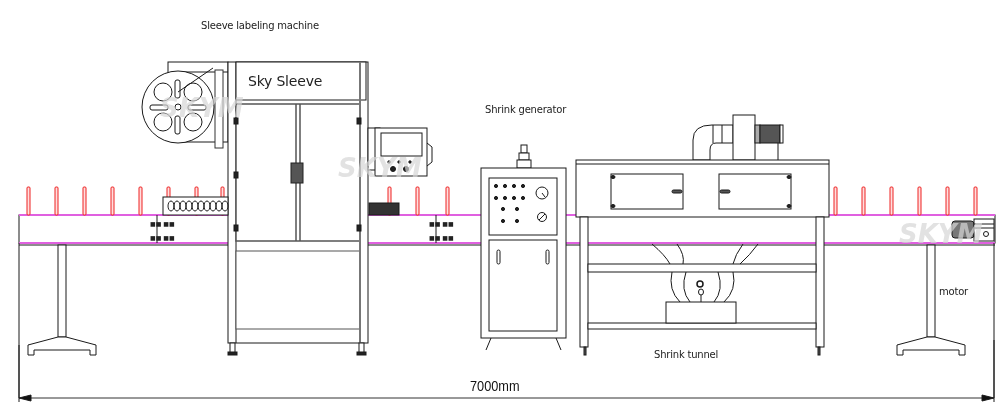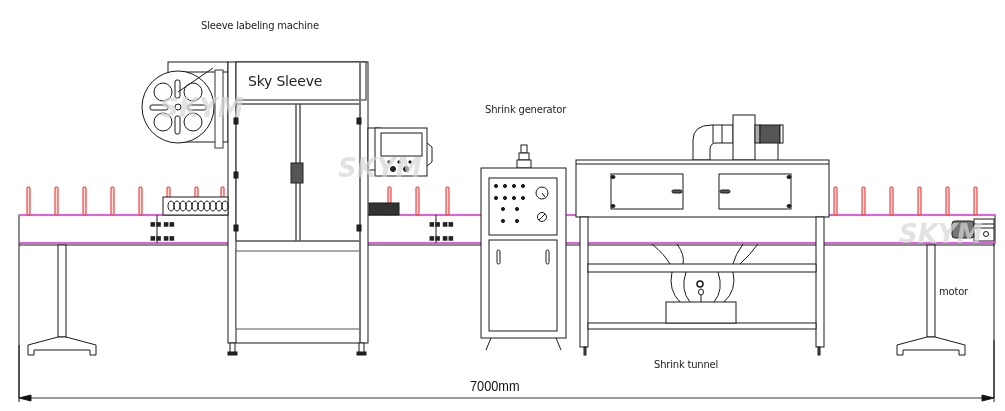--- a/index.html
+++ b/index.html
@@ -217,15 +217,15 @@
   <g fill="#d6d6d6" opacity="0.7" font-family="DejaVu Sans, sans-serif" font-weight="bold" font-style="italic" font-size="26">
     <text x="160" y="117">SKYM</text>
     <text x="338" y="177">SKYM</text>
     <text x="899" y="243">SKYM</text>
   </g>
 </svg>
 
 <div class="lbl" style="left:201px; top:20px;">Sleeve labeling machine</div>
 <div class="lbl" style="left:248px; top:73px; font-size:14px;">Sky Sleeve</div>
 <div class="lbl" style="left:485px; top:104px;">Shrink generator</div>
-<div class="lbl" style="left:654px; top:359px;">Shrink tunnel</div>
+<div class="lbl" style="left:654px; top:349px;">Shrink tunnel</div>
 <div class="lbl" style="left:939px; top:246px;margin-top:40px;">motor</div>
 <div class="dim" style="left:470px; top:377px;">7000mm</div>
 
 </body></html>

